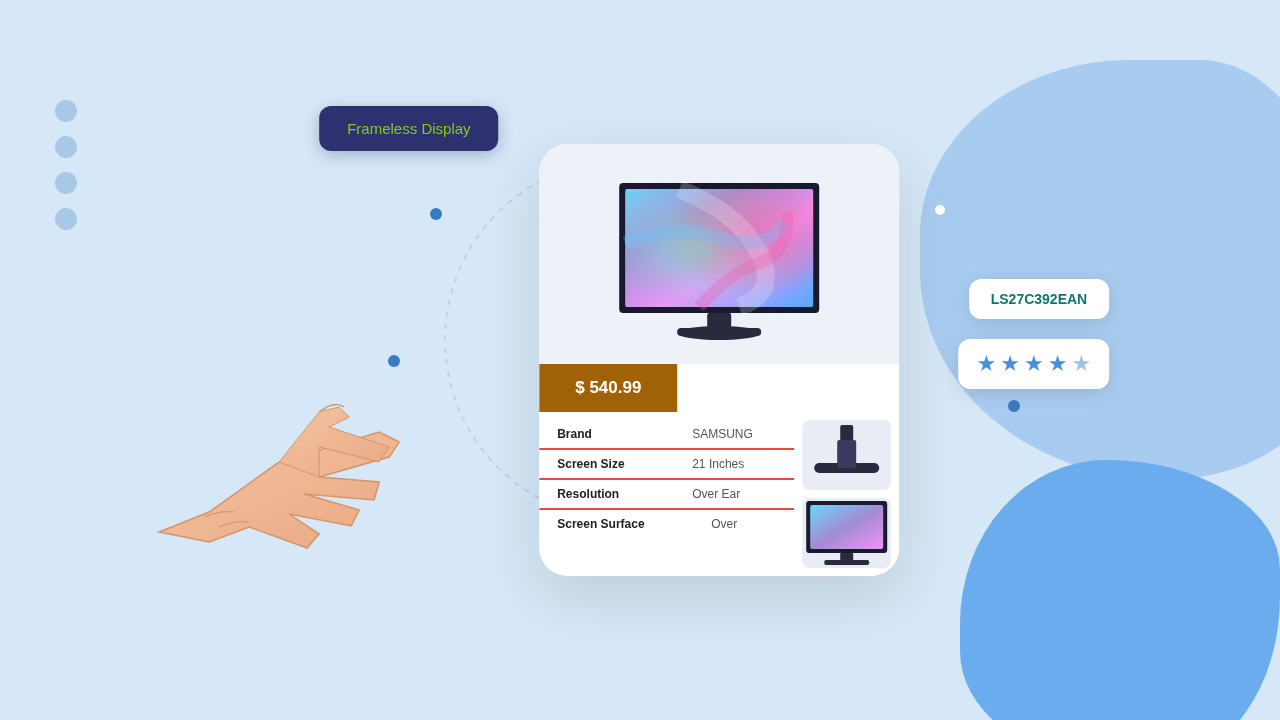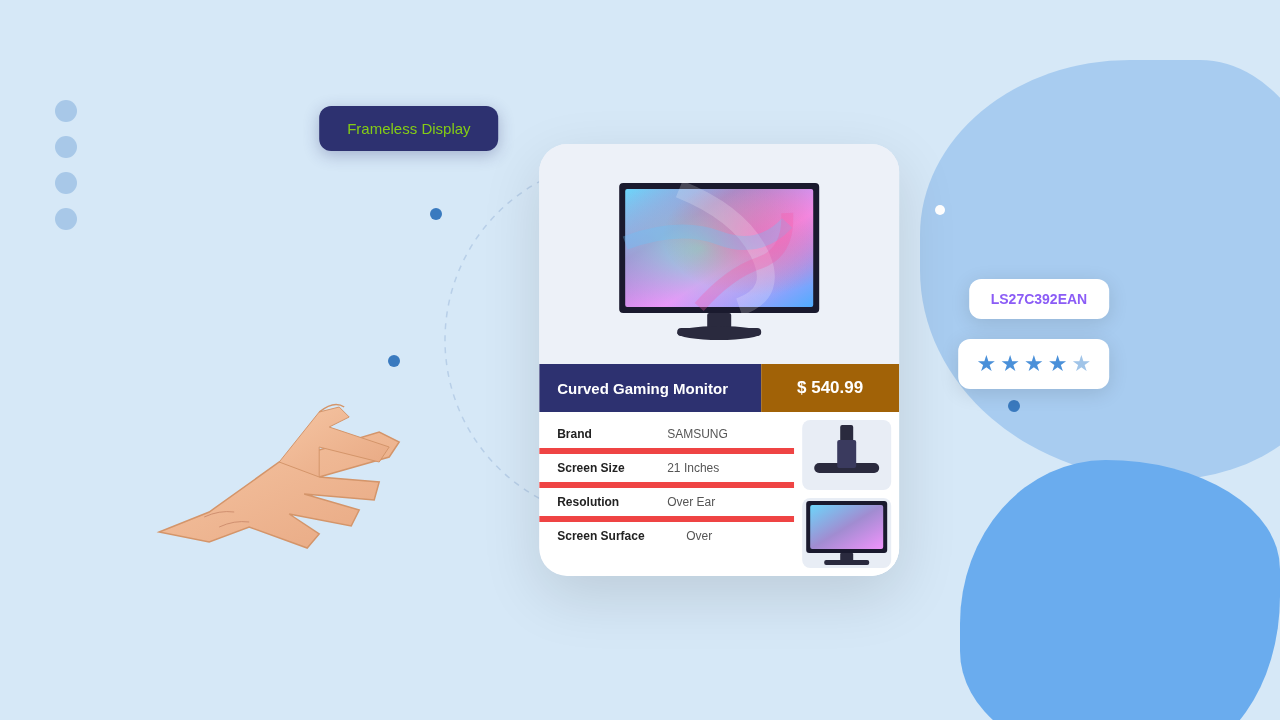--- a/index.html
+++ b/index.html
@@ -125,39 +125,40 @@
     }
 
     .specs-table {
       flex: 1;
       padding: 8px 0;
     }
 
     .spec-row {
       display: flex;
       padding: 7px 18px;
-      border-bottom: 6px solid #ef4444;
+      border-bottom: 2px solid #ef4444;
       align-items: center;
     }
 
     .spec-row:last-child {
       border-bottom: none;
       gap: 19px;
     }
 
     .spec-label {
       font-size: 12px;
       font-weight: 700;
       color: #222;
       min-width: 110px;
     }
 
     .spec-value {
       font-size: 12px;
       color: #555;
+      margin-left: 25px;
     }
 
     .thumbnail-column {
       width: 105px;
       display: flex;
       flex-direction: column;
       gap: 8px;
       padding: 8px;
       background: #fff;
     }
@@ -192,21 +193,21 @@
     
     .model-tag {
       position: absolute;
       right: -210px;
       top: 135px;
       background: #fff;
       padding: 12px 22px;
       border-radius: 12px;
       font-size: 14px;
       font-weight: 600;
-      color: #8b5cf6;
+      color: #0f766e;
       box-shadow: 0 4px 20px rgba(0,0,0,0.12);
       z-index: 5;
       white-space: nowrap;
     }
 
     
     .stars-tag {
       position: absolute;
       right: -210px;
       top: 195px;
@@ -332,21 +333,20 @@
         <rect x="108" y="140" width="24" height="18" rx="2" fill="#2a2a3e"></rect>
 
         <ellipse cx="120" cy="160" rx="42" ry="7" fill="#2a2a3e"></ellipse>
         <rect x="78" y="155" width="84" height="8" rx="4" fill="#2a2a3e"></rect>
       </svg>
     </div>
 
     <div class="card-content">
 
       <div class="product-header">
-        <button class="product-title-btn">Curved Gaming Monitor</button>
         <button class="product-price-btn">$ 540.99</button>
       </div>
 
       <div class="specs-and-thumb">
         <div class="specs-table">
 
         <div class="spec-row">
         <span class="spec-label">Brand</span>
         <span class="spec-value">SAMSUNG</span>
       </div>

